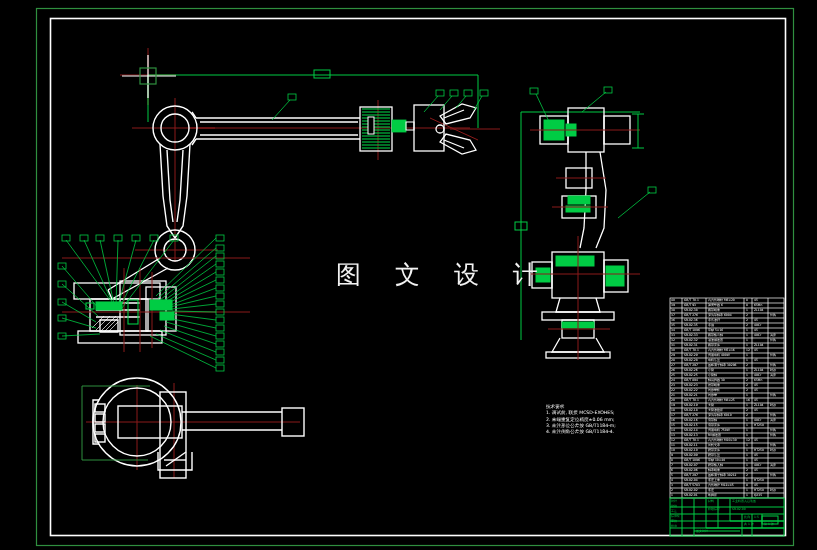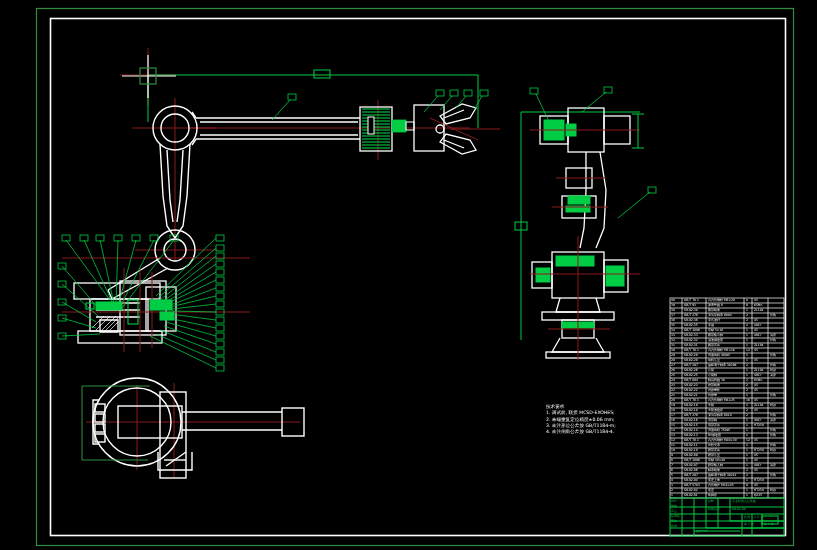--- a/index.html
+++ b/index.html
@@ -380,20 +380,21 @@
       <line x1="742" y1="514" x2="742" y2="536"></line>
       <line x1="752" y1="514" x2="752" y2="536"></line>
       <line x1="762" y1="514" x2="762" y2="528"></line>
       <line x1="730" y1="521" x2="784" y2="521"></line>
       <rect x="762" y="516" width="16" height="8"></rect>
       <line x1="706" y1="528" x2="784" y2="528"></line>
       <line x1="694" y1="531" x2="740" y2="531"></line>
     </g>
   </svg>
 
+  <div class="wm" style="left:336px;top:258px;">图 文 设 计</div>
 
   <div class="notes" style="left:546px;top:404px;">
     <div>技术要求</div>
     <div>1. 调试前, 联接 MCSD-EXOHE5;</div>
     <div>2. 末端重复定位精度±0.06 mm;</div>
     <div>3. 未注形位公差按 GB/T1184-m;</div>
     <div>4. 未注倒角公差按 GB/T1184-4.</div>
   </div>
 
   <div id="bom-text-layer">

